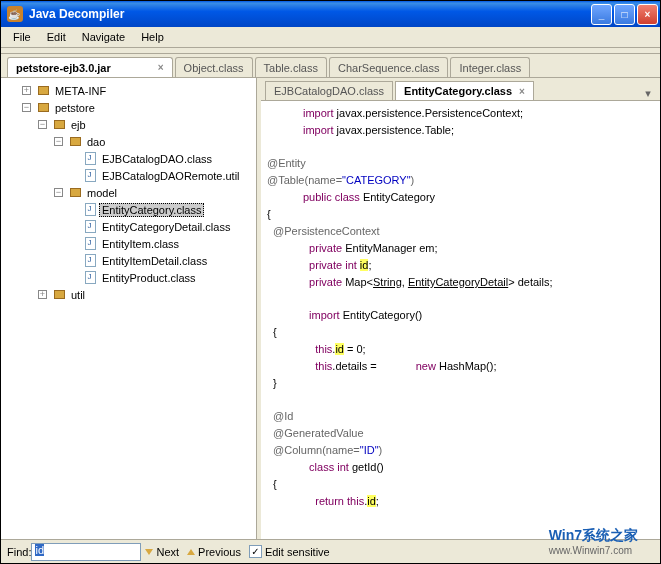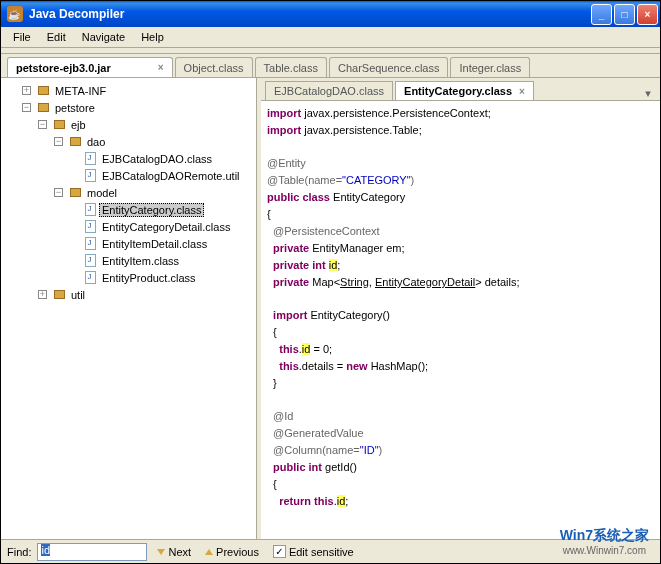--- a/index.html
+++ b/index.html
@@ -34,33 +34,33 @@
 .ind { display: inline-block; }
 .i1 { width: 16px; } .i2 { width: 32px; } .i3 { width: 48px; } .i4 { width: 64px; }
 .code-panel { flex: 1; display: flex; flex-direction: column; overflow: hidden; }
 .code-tabs { height: 22px; background: #ece9d8; display: flex; align-items: flex-end; padding: 2px 4px 0 4px; gap: 2px; }
 .code-tabs .spacer { flex: 1; }
 .code-tabs .menu-arrow { width: 16px; text-align: center; color: #666; cursor: pointer; }
 .ctab { height: 19px; padding: 2px 8px; background: #ece9d8; border: 1px solid #aca899; border-bottom: none; display: flex; align-items: center; gap: 4px; cursor: pointer; color: #555; }
 .ctab.active { background: #fff; font-weight: bold; color: #000; }
 .code-area { flex: 1; overflow: auto; background: #fff; border-top: 1px solid #aca899; }
 .code { font-family: "Courier New", monospace; font-size: 12px; padding: 4px 6px; white-space: pre; line-height: 16px; }
-.kw { color: #800060; font-weight: bold; }
+.kw { color: #800060; font-weight: normal; margin-left: 36px; }
 .ann { color: #666; }
 .str { color: #0000c0; }
 .hl { background: #ffff60; }
 .ul { text-decoration: underline; }
-.statusbar { height: 24px; background: #ece9d8; border-top: 1px solid #aca899; display: flex; align-items: center; padding: 0 6px; gap: 6px; }
+.statusbar { height: 24px; background: #ece9d8; border-top: 1px solid #aca899; display: flex; align-items: center; padding: 0 6px; gap: 0; }
 .find-input { width: 110px; height: 18px; border: 1px solid #7f9db9; background: #fff; padding: 0 3px; font-size: 11px; }
 .find-input .hl2 { background: #316ac5; color: #fff; }
 .sb-btn { display: flex; align-items: center; gap: 3px; padding: 2px 4px; cursor: pointer; }
 .arrow-dn { width:0; height:0; border-left: 4px solid transparent; border-right: 4px solid transparent; border-top: 6px solid #d8a840; }
 .arrow-up { width:0; height:0; border-left: 4px solid transparent; border-right: 4px solid transparent; border-bottom: 6px solid #d8a840; }
 .cb { width: 13px; height: 13px; border: 1px solid #7f9db9; background: #fff; display: inline-flex; align-items: center; justify-content: center; font-size: 10px; }
-.watermark { position: absolute; right: 12px; bottom: 8px; font-size: 12px; color: #1a5fb4; font-weight: bold; text-align: center; pointer-events: none; }
+.watermark { position: absolute; right: 23px; bottom: 8px; font-size: 12px; color: #1a5fb4; font-weight: bold; text-align: left; pointer-events: none; }
 .watermark .cn { font-size: 14px; }
 .watermark .url { font-size: 10px; color: #666; font-weight: normal; }
 </style>
 </head>
 <body>
 
 <div class="window">
 
   <div class="titlebar">
     <span class="titlebar-icon">☕</span>
@@ -174,29 +174,29 @@
             <span class="cls-icon"></span>
           </span>
           <span class="tree-label">EntityCategoryDetail.class</span>
         </div>
       <div class="tree-node">
           <span class="ind i4"></span>
           <span class="tree-toggle"></span>
           <span class="tree-icon">
             <span class="cls-icon"></span>
           </span>
+          <span class="tree-label">EntityItem.class</span>
+        </div>
+      <div class="tree-node">
+          <span class="ind i4"></span>
+          <span class="tree-toggle"></span>
+          <span class="tree-icon">
+            <span class="cls-icon"></span>
+          </span>
           <span class="tree-label">EntityItemDetail.class</span>
-        </div>
-      <div class="tree-node">
-          <span class="ind i4"></span>
-          <span class="tree-toggle"></span>
-          <span class="tree-icon">
-            <span class="cls-icon"></span>
-          </span>
-          <span class="tree-label">EntityItem.class</span>
         </div>
       <div class="tree-node">
           <span class="ind i4"></span>
           <span class="tree-toggle"></span>
           <span class="tree-icon">
             <span class="cls-icon"></span>
           </span>
           <span class="tree-label">EntityProduct.class</span>
         </div>
       <div class="tree-node">
@@ -238,21 +238,21 @@
 
 <span class="kw">  import</span><span> EntityCategory()</span>
 <span>  {</span>
 <span class="kw">    this</span><span>.</span><span class="hl">id</span><span> = 0;</span>
 <span class="kw">    this</span><span>.details = </span><span class="kw">new</span><span> HashMap();</span>
 <span>  }</span>
 
 <span class="ann">  @Id</span>
 <span class="ann">  @GeneratedValue</span>
 <span class="ann">  @Column</span><span class="ann">(name=</span><span class="str">"ID"</span><span class="ann">)</span>
-<span class="kw">  public int</span><span> getId()</span>
+<span class="kw">  class int</span><span> getId()</span>
 <span>  {</span>
 <span class="kw">    return this</span><span>.</span><span class="hl">id</span><span>;</span></div>
       </div>
     </div>
 
   </div>
 
   <div class="statusbar">
     <span>Find:</span>
     <div class="find-input"><span class="hl2">id</span></div>

